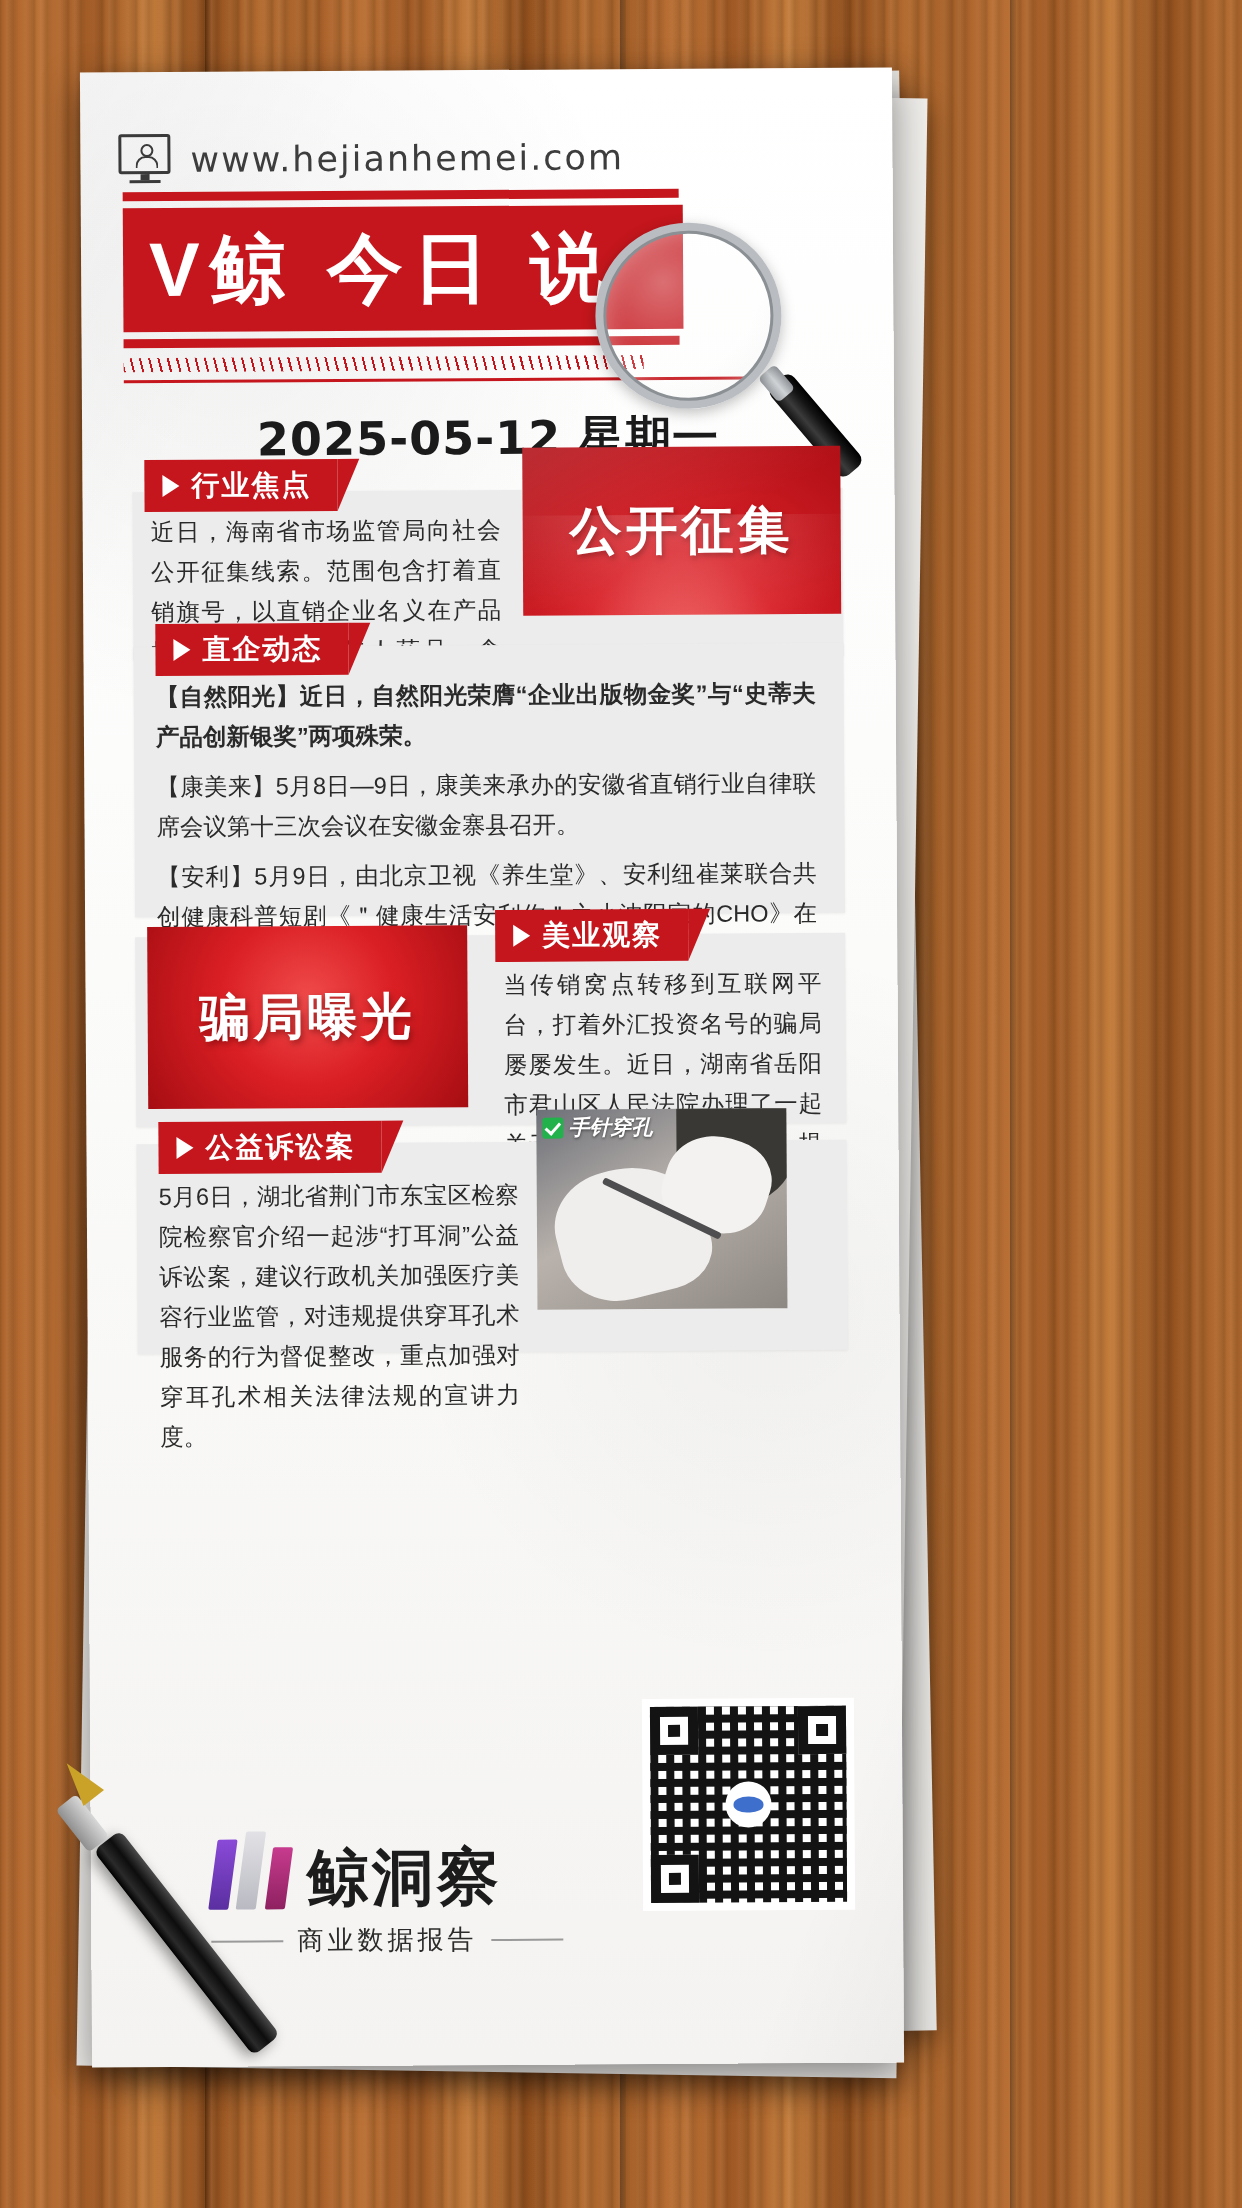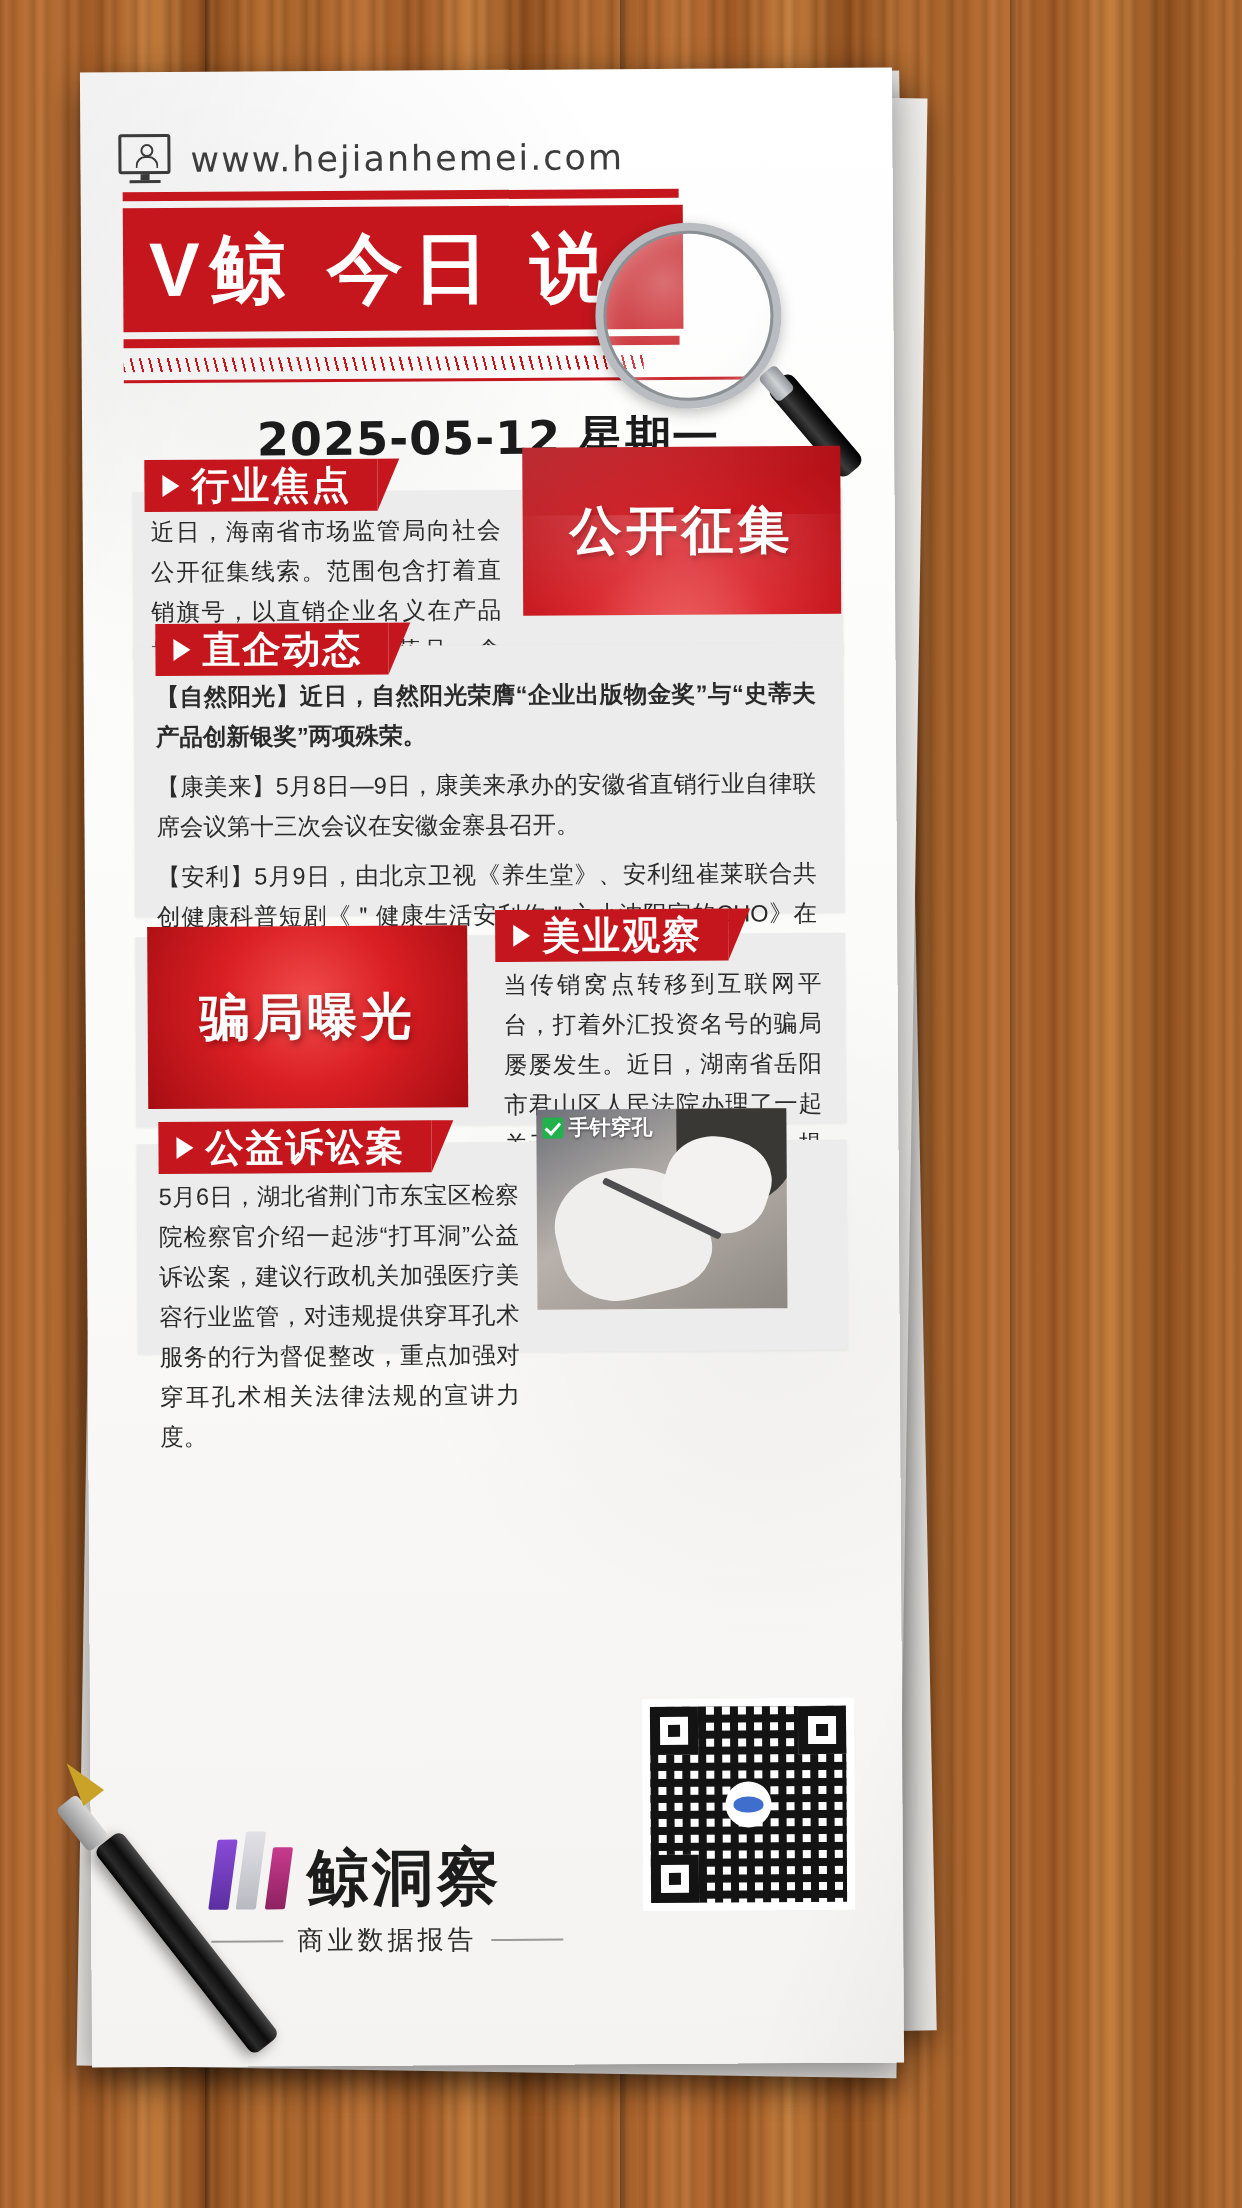--- a/index.html
+++ b/index.html
@@ -262,21 +262,21 @@
     height: 52px;
     box-sizing: border-box;
   }
   .tag .arrow {
     width: 0; height: 0;
     border-left: 17px solid #ffffff;
     border-top: 11px solid transparent;
     border-bottom: 11px solid transparent;
   }
   .tag .tag-label {
-    font-size: 38px;
+    font-size: 28px;
     font-weight: bold;
     letter-spacing: 2px;
     font-family: "Liberation Sans", sans-serif;
   }
   .tag.slant::after {
     content: "";
     position: absolute;
     right: -22px; top: 0;
     width: 0; height: 0;
     border-left: 22px solid #c4161c;
@@ -409,20 +409,21 @@
   .beauty-label {
     position: absolute;
     left: 456px; top: 1044px;
     display: flex;
     align-items: center;
     gap: 5px;
     color: #ffffff;
     font-size: 21px;
     font-weight: bold;
     text-shadow: 0 1px 3px rgba(0,0,0,0.6);
+    font-style: italic;
   }
   .check-box {
     width: 21px; height: 21px;
     background: #22b24c;
     border-radius: 3px;
     position: relative;
   }
   .check-box::after {
     content: "";
     position: absolute;

